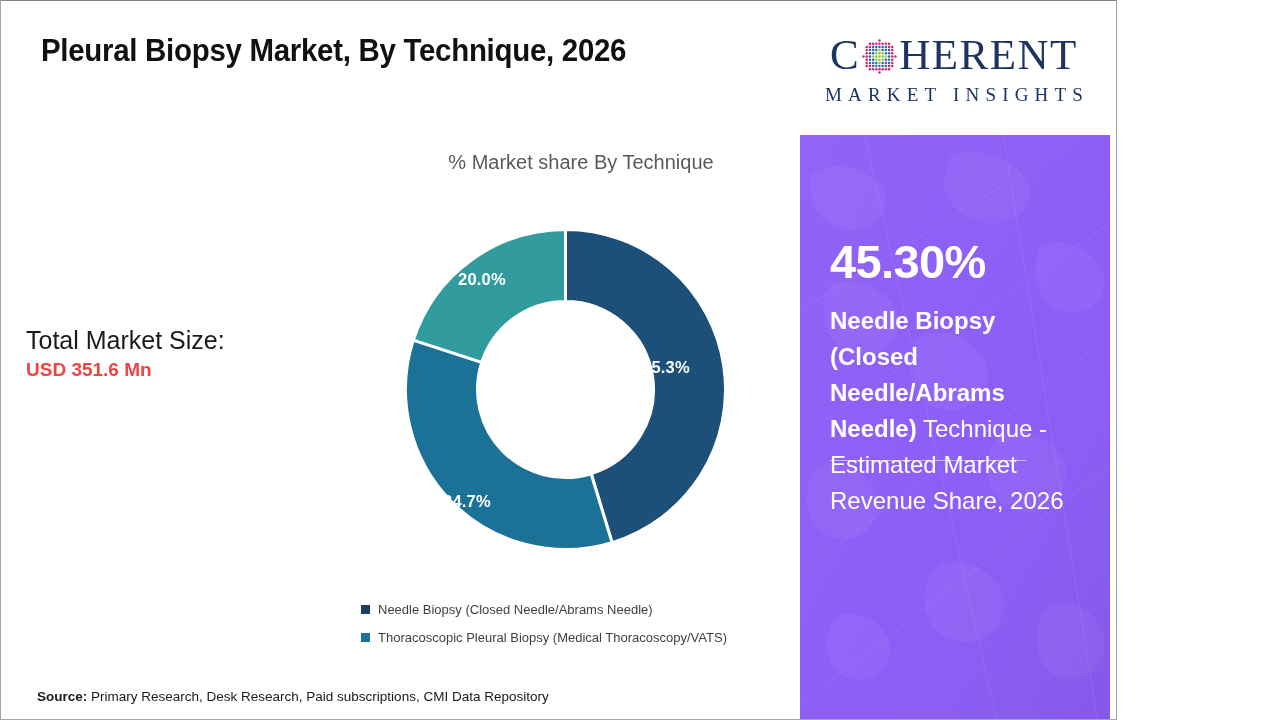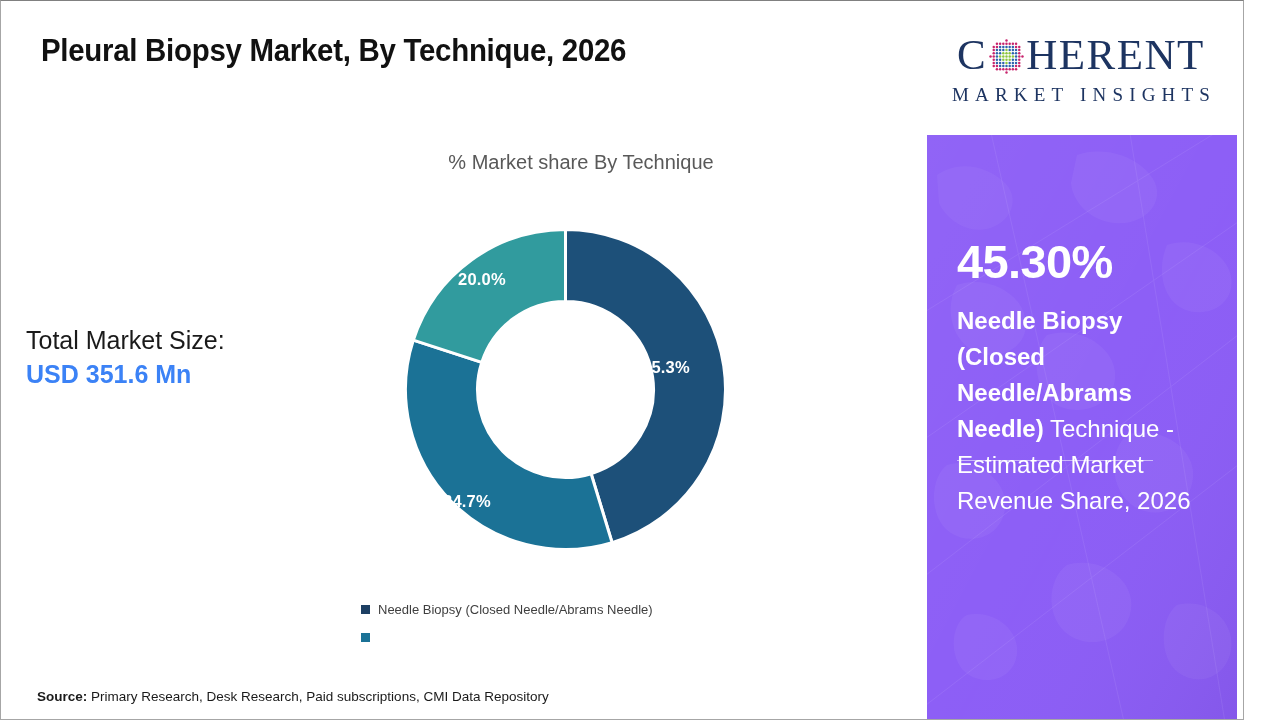--- a/index.html
+++ b/index.html
@@ -7,21 +7,21 @@
   html, body {
     width: 1280px;
     height: 720px;
     overflow: hidden;
     background: #ffffff;
     font-family: "Liberation Sans", sans-serif;
   }
 
   #page {
     position: relative;
-    width: 1244px;
+    width: 1117px;
     height: 720px;
     background: #ffffff;
     border: 1px solid #a6a6a6;
     border-top-color: #808080;
     overflow: hidden;
   }
 
   
   #main-area {
     position: absolute;
@@ -51,22 +51,22 @@
     top: 322px;
     width: 300px;
   }
   #total-market-label {
     font-size: 25px;
     color: #1a1a1a;
     font-weight: normal;
     line-height: 1.36;
   }
   #total-market-value {
-    font-size: 25px;
-    color: #3b82f6;
+    font-size: 19px;
+    color: #ef4444;
     font-weight: bold;
     line-height: 1.36;
   }
 
   
   #chart-block {
     position: absolute;
     left: 330px;
     top: 150px;
     width: 470px;
@@ -290,20 +290,21 @@
       </div>
     </div>
 
     <div id="legend">
       <div class="legend-row">
         <span class="legend-swatch" style="background:#1d3f63"></span>
         <span class="legend-text">Needle Biopsy (Closed Needle/Abrams Needle)</span>
       </div>
       <div class="legend-row">
         <span class="legend-swatch" style="background:#1b7296"></span>
+        <span class="legend-text">Thoracoscopic Pleural Biopsy (Medical Thoracoscopy/VATS)</span>
       </div>
     </div>
 
     <div id="source-line">
       <span id="source-label">Source:</span><span id="source-text"> Primary Research, Desk Research, Paid subscriptions, CMI Data Repository</span>
     </div>
   </div>
 
   <div id="dashed-separator"></div>
 

